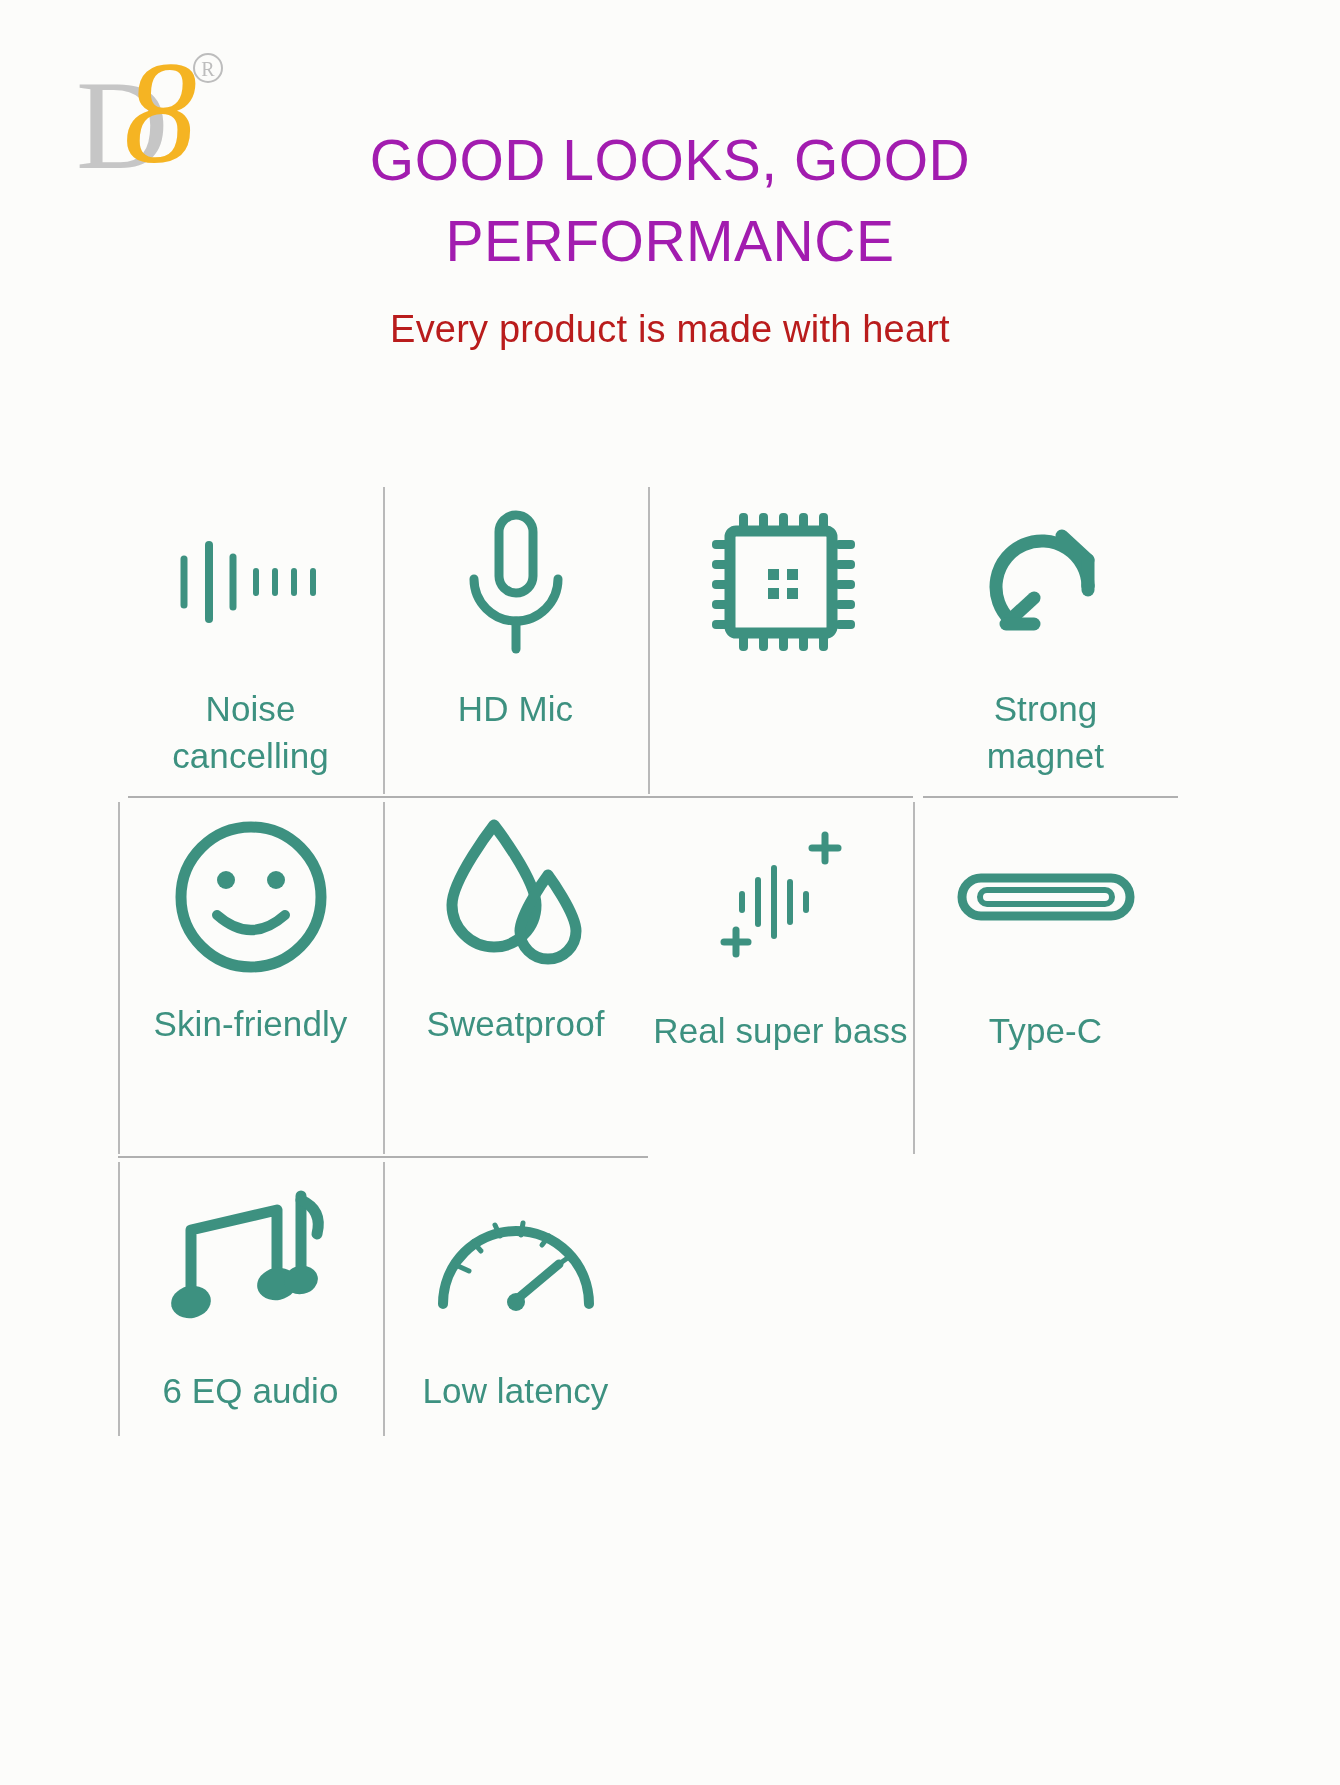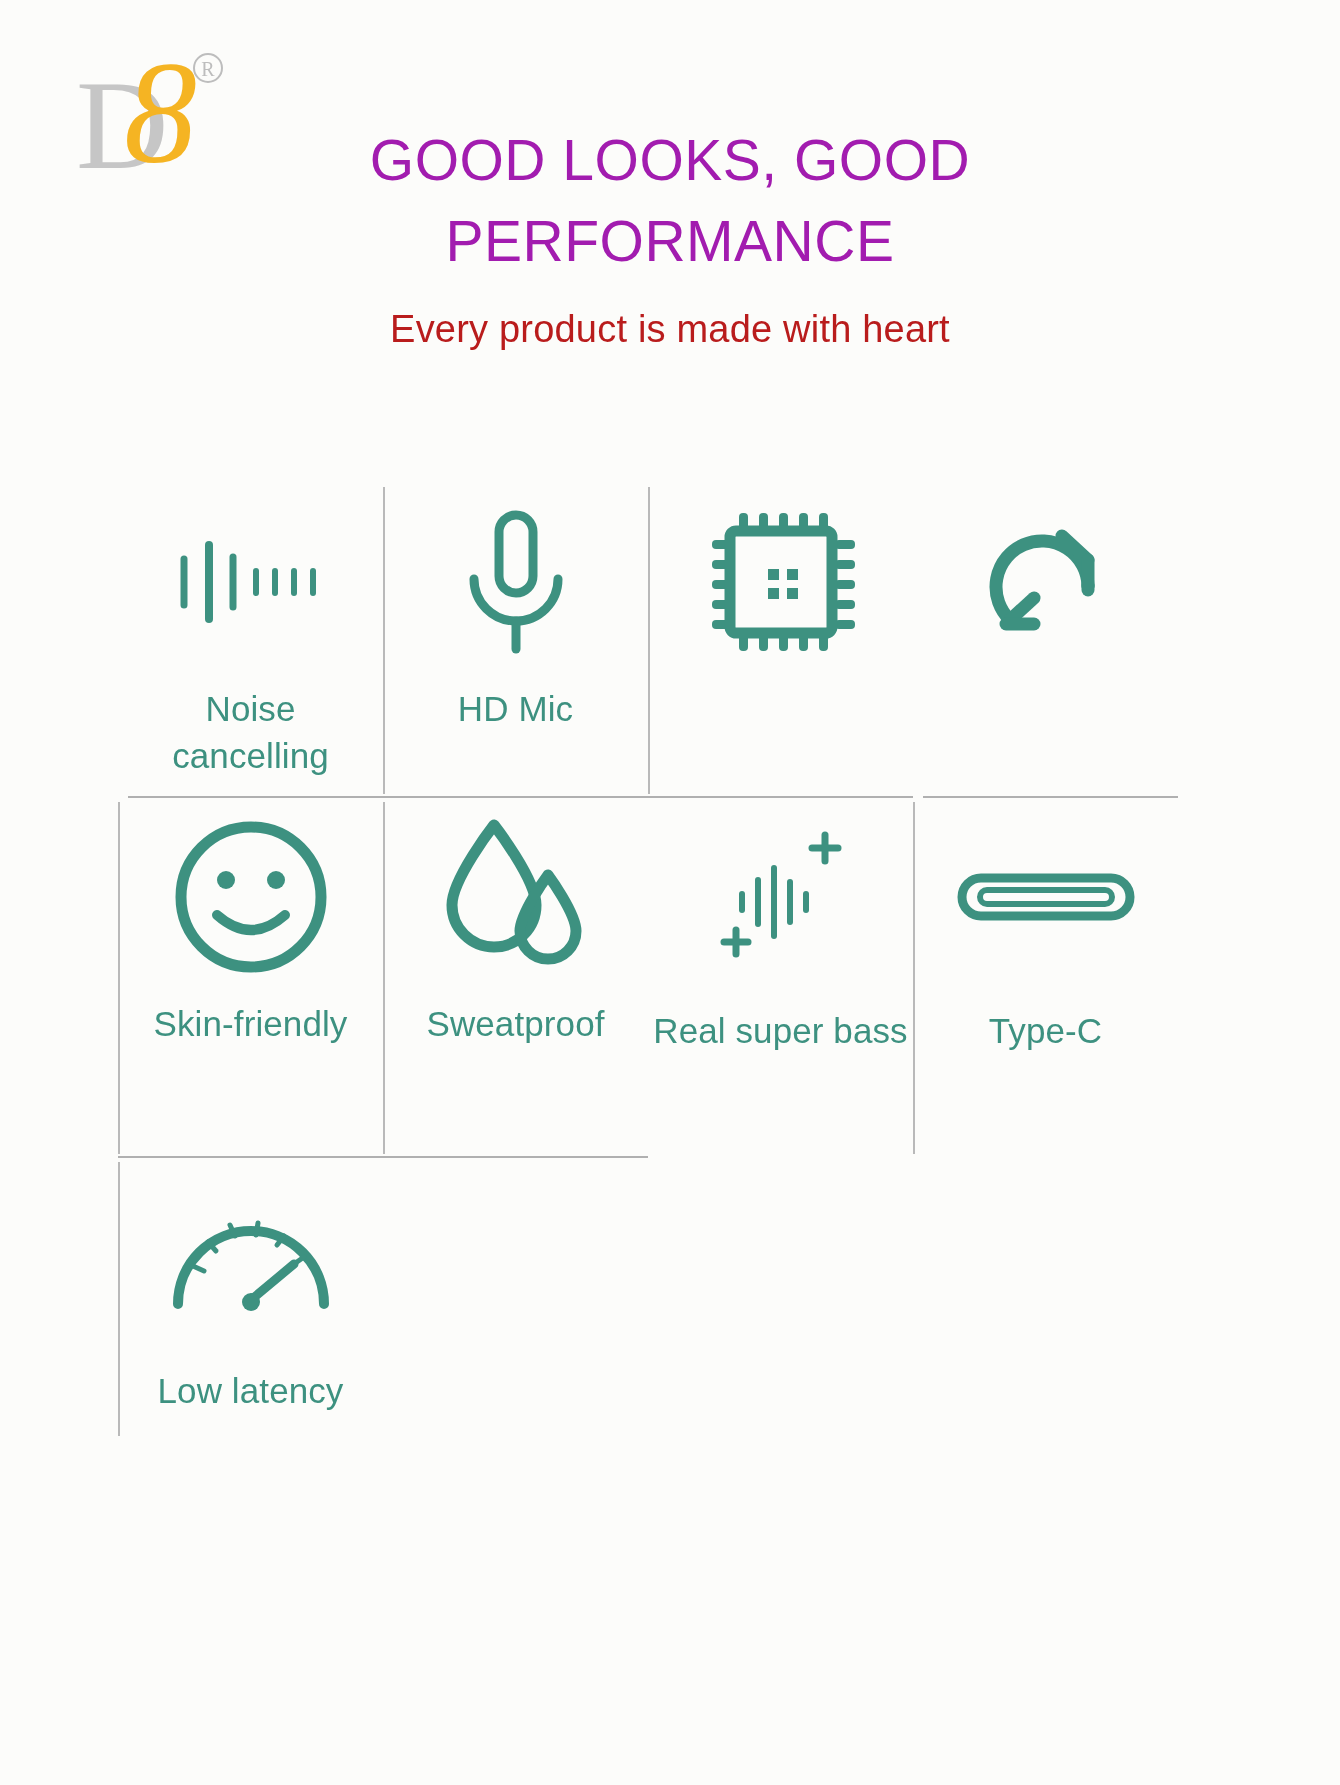--- a/index.html
+++ b/index.html
@@ -218,20 +218,22 @@
             <line x1="34" y1="108" x2="58" y2="86"></line>
             <line x1="112" y1="74" x2="112" y2="74"></line>
             <line x1="86" y1="24" x2="112" y2="48"></line>
             <line x1="112" y1="48" x2="112" y2="78"></line>
           </g>
           <g stroke="#3d9180" stroke-width="13" stroke-linecap="round">
             <line x1="30" y1="112" x2="58" y2="112"></line>
           </g>
         </svg>
       </div>
+      <div class="label">Strong
+magnet</div>
     </div>
 
     <div class="cell row1 col1 rowsep">
       <div class="icon">
         <svg width="160" height="160" viewBox="0 0 160 160">
           <circle cx="80" cy="80" r="70" fill="none" stroke="#3d9180" stroke-width="11"></circle>
           <circle cx="55" cy="63" r="9" fill="#3d9180"></circle>
           <circle cx="105" cy="63" r="9" fill="#3d9180"></circle>
           <path d="M46 98 q34 30 68 0" fill="none" stroke="#3d9180" stroke-width="10" stroke-linecap="round"></path>
         </svg>
@@ -278,20 +280,37 @@
     <div class="cell row2 col1">
       <div class="icon">
         <svg width="180" height="70" viewBox="0 0 180 70">
           <rect x="6" y="16" width="168" height="38" rx="19" fill="none" stroke="#3d9180" stroke-width="9"></rect>
           <rect x="24" y="28" width="132" height="14" rx="7" fill="none" stroke="#3d9180" stroke-width="6"></rect>
         </svg>
       </div>
       <div class="label">Type-C</div>
     </div>
 
+    <div class="cell row2 col2">
+      <div class="icon">
+        <svg width="160" height="150" viewBox="0 0 160 150">
+          <g fill="none" stroke="#3d9180" stroke-width="11" stroke-linecap="round" stroke-linejoin="round">
+            <path d="M20 118 V48 L106 28 V100"></path>
+          </g>
+          <ellipse cx="20" cy="120" rx="20" ry="16" fill="#3d9180" transform="rotate(-12 20 120)"></ellipse>
+          <ellipse cx="106" cy="102" rx="20" ry="16" fill="#3d9180" transform="rotate(-12 106 102)"></ellipse>
+          <g fill="none" stroke="#3d9180" stroke-width="11" stroke-linecap="round">
+            <path d="M130 96 V14"></path>
+            <path d="M130 18 q22 10 16 34"></path>
+          </g>
+          <ellipse cx="130" cy="98" rx="17" ry="14" fill="#3d9180" transform="rotate(-12 130 98)"></ellipse>
+        </svg>
+      </div>
+      <div class="label">6 EQ audio</div>
+    </div>
 
     <div class="cell row2 col3">
       <div class="icon">
         <svg width="170" height="130" viewBox="0 0 170 130">
           <path d="M12 112 a73 73 0 1 1 146 0" fill="none" stroke="#3d9180" stroke-width="10" stroke-linecap="round"></path>
           <g stroke="#3d9180" stroke-width="5" stroke-linecap="round">
             <line x1="27" y1="74" x2="38" y2="79"></line>
             <line x1="42" y1="50" x2="50" y2="59"></line>
             <line x1="64" y1="33" x2="69" y2="44"></line>
             <line x1="92" y1="31" x2="90" y2="43"></line>

